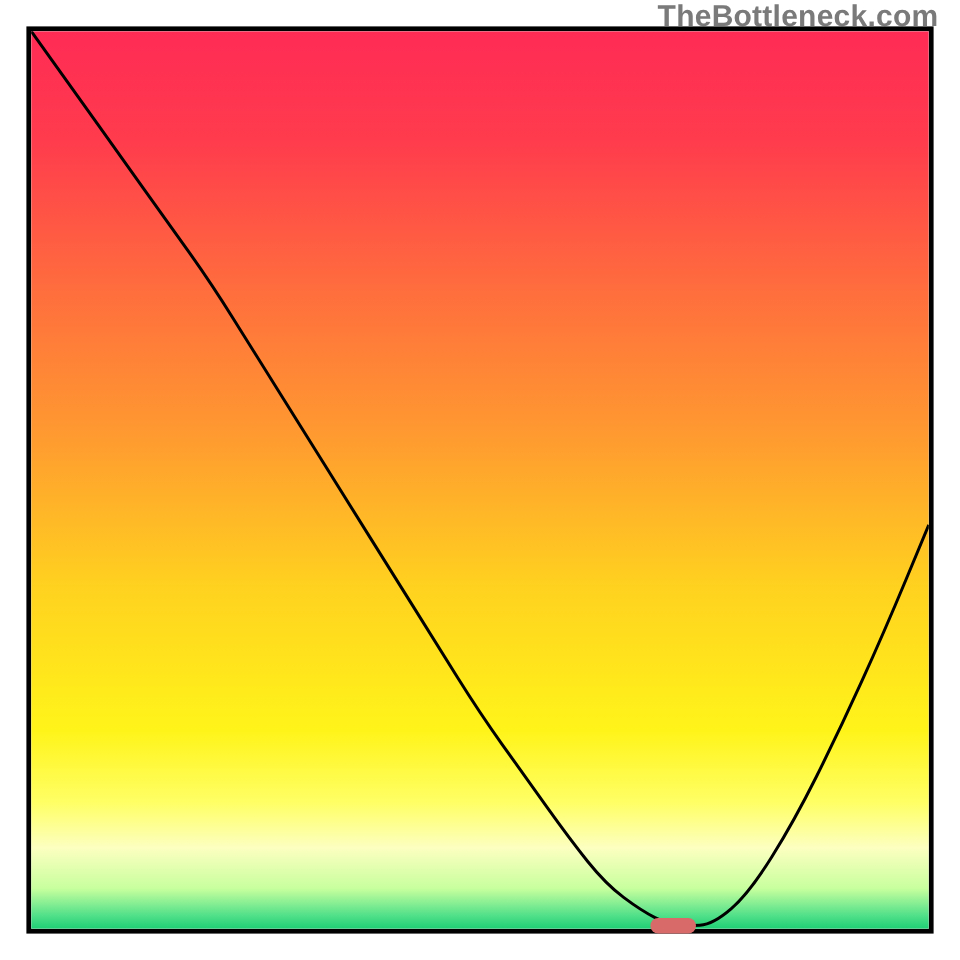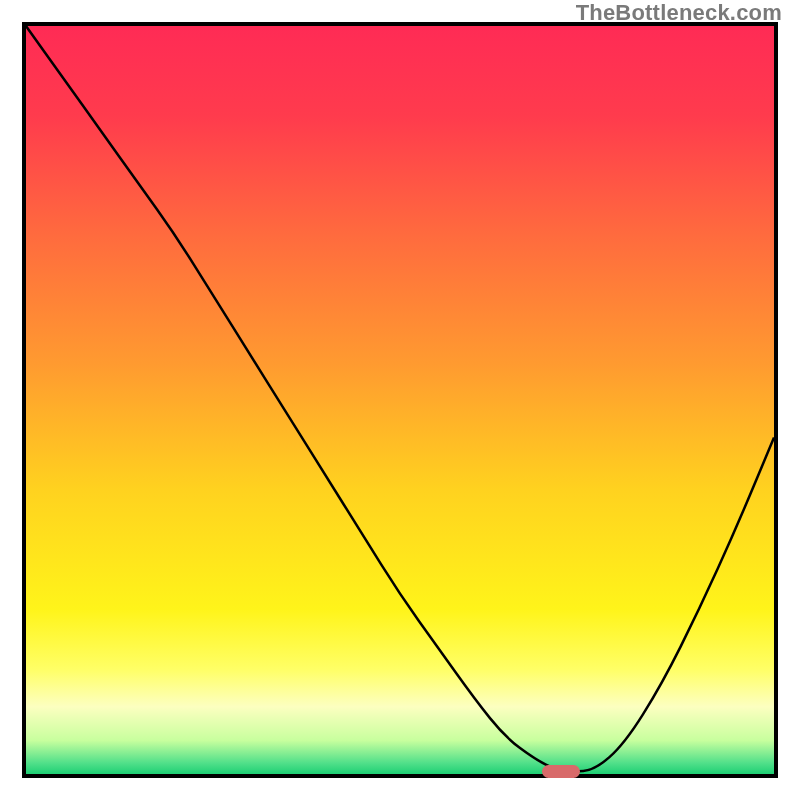--- a/index.html
+++ b/index.html
@@ -36,21 +36,21 @@
     left: 0;
     top: 0;
     width: 100%;
     height: 100%;
   }
   #watermark {
     position: absolute;
     top: 0px;
     right: 18px;
     font-family: Arial, Helvetica, sans-serif;
-    font-size: 22px;
+    font-size: 25px;
     font-weight: bold;
     color: #7a7a7a;
     letter-spacing: 0.2px;
   }
   #marker {
     position: absolute;
     background: #d86a6a;
     border-radius: 8px;
   }
 </style>

